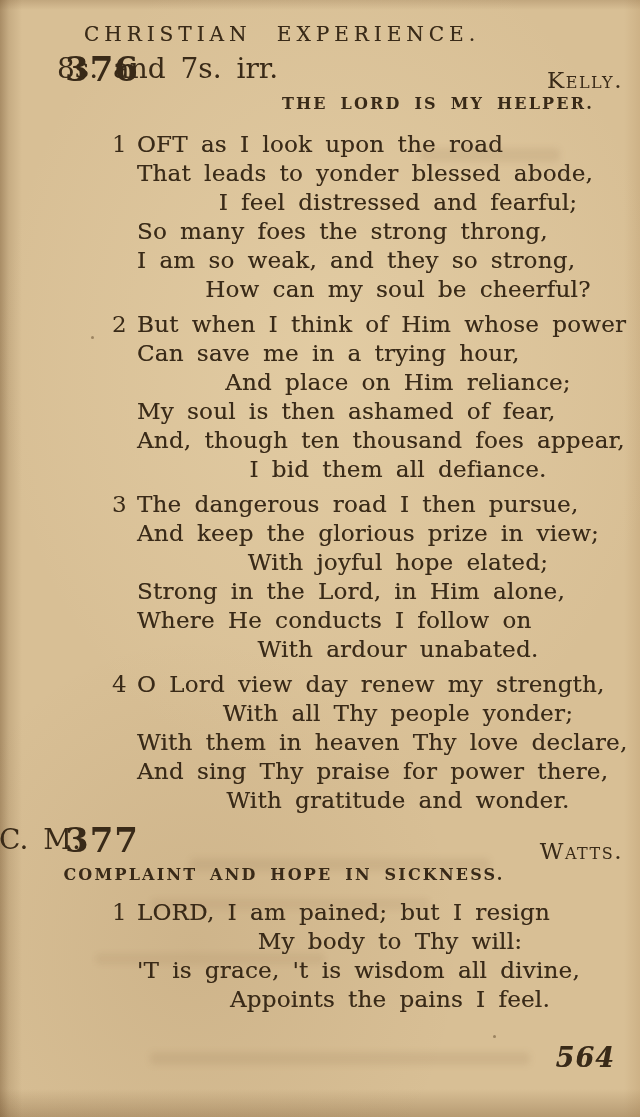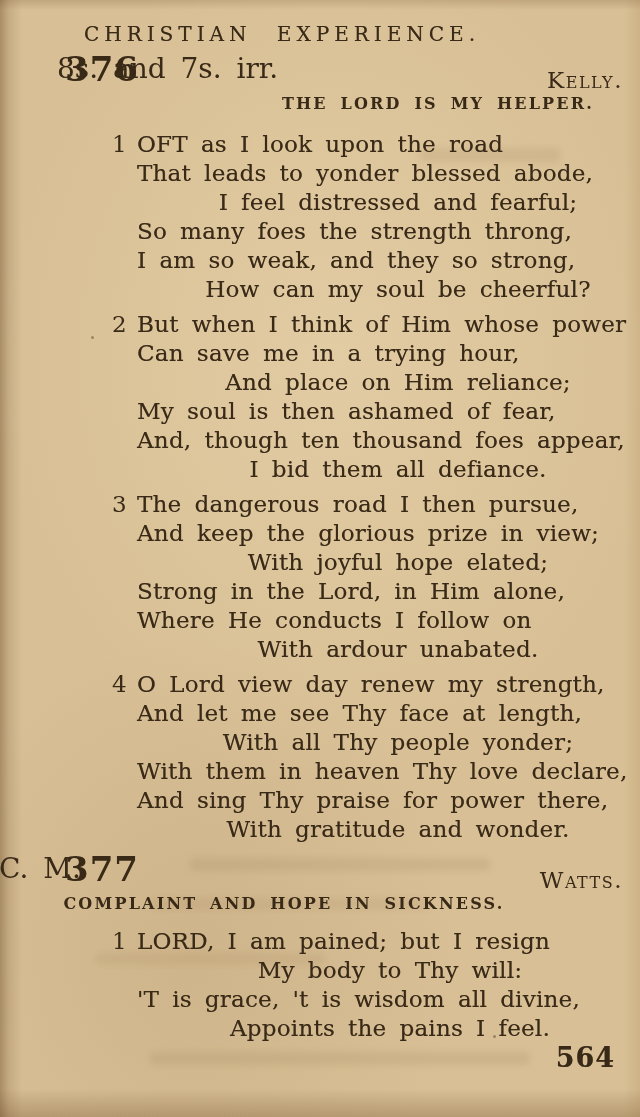--- a/index.html
+++ b/index.html
@@ -47,21 +47,21 @@
   
   .hymn:nth-of-type(1) .hymn-meter{transform:translateX(-8px);}
   .hymn:nth-of-type(1) .hymn-title{transform:translateX(-29px);text-align:right;}
   .hymn:nth-of-type(2){margin-top:2px;}
   .hymn:nth-of-type(2) .hymn-meter{transform:translateX(-66px);}
   .hymn:nth-of-type(2) .hymn-title{transform:translateX(-60px);}
   .hymn:nth-of-type(2) .verses{margin-top:14px;}
   .hymn:nth-of-type(2) .ind1{margin-left:20px;}
   .page-number{
     position:absolute;right:25px;top:1042px;font-size:27px;font-weight:bold;
-    letter-spacing:1px;text-shadow:0.2px 0.3px 0.3px rgba(57,42,24,0.5);
+    letter-spacing:1px;text-shadow:0.2px 0.3px 0.3px rgba(57,42,24,0.5);font-style:italic;
   }
   
   .smudge{position:absolute;background:rgba(128,94,54,0.11);filter:blur(3px);border-radius:5px;}
   .smudge.s1{left:420px;top:148px;width:140px;height:14px;}
   .smudge.s2{left:190px;top:858px;width:300px;height:13px;}
   .smudge.s3{left:150px;top:898px;width:280px;height:12px;opacity:.8;}
   .smudge.s4{left:95px;top:953px;width:230px;height:12px;opacity:.8;}
   .smudge.s5{left:150px;top:1052px;width:380px;height:13px;}
   .speck{position:absolute;background:rgba(80,58,32,0.45);border-radius:50%;}
   .speck.p1{left:493px;top:1035px;width:3px;height:3px;}
@@ -84,21 +84,21 @@
   <div id="hymns">
       <section class="hymn">
         <div class="hymn-head"><span class="hymn-number">376</span><span class="hymn-meter">8s. and 7s. irr.</span><span class="hymn-author">Kelly.</span></div>
         <div class="hymn-title">THE LORD IS MY HELPER.</div>
         <div class="verses">
           <div class="verse">
             <span class="verse-num">1</span>
             <div class="line ind0">OFT as I look upon the road</div>
             <div class="line ind0">That leads to yonder blessed abode,</div>
             <div class="line ind1">I feel distressed and fearful;</div>
-            <div class="line ind0">So many foes the strength throng,</div>
+            <div class="line ind0">So many foes the strong throng,</div>
             <div class="line ind0">I am so weak, and they so strong,</div>
             <div class="line ind1">How can my soul be cheerful?</div>
           </div>
           <div class="verse">
             <span class="verse-num">2</span>
             <div class="line ind0">But when I think of Him whose power</div>
             <div class="line ind0">Can save me in a trying hour,</div>
             <div class="line ind1">And place on Him reliance;</div>
             <div class="line ind0">My soul is then ashamed of fear,</div>
             <div class="line ind0">And, though ten thousand foes appear,</div>
@@ -109,21 +109,20 @@
             <div class="line ind0">The dangerous road I then pursue,</div>
             <div class="line ind0">And keep the glorious prize in view;</div>
             <div class="line ind1">With joyful hope elated;</div>
             <div class="line ind0">Strong in the Lord, in Him alone,</div>
             <div class="line ind0">Where He conducts I follow on</div>
             <div class="line ind1">With ardour unabated.</div>
           </div>
           <div class="verse">
             <span class="verse-num">4</span>
             <div class="line ind0">O Lord view day renew my strength,</div>
-            <div class="line ind0">And let me see Thy face at length,</div>
             <div class="line ind1">With all Thy people yonder;</div>
             <div class="line ind0">With them in heaven Thy love declare,</div>
             <div class="line ind0">And sing Thy praise for power there,</div>
             <div class="line ind1">With gratitude and wonder.</div>
           </div>
         </div>
       </section>
       <section class="hymn">
         <div class="hymn-head"><span class="hymn-number">377</span><span class="hymn-meter">C. M.</span><span class="hymn-author">Watts.</span></div>
         <div class="hymn-title">COMPLAINT AND HOPE IN SICKNESS.</div>

